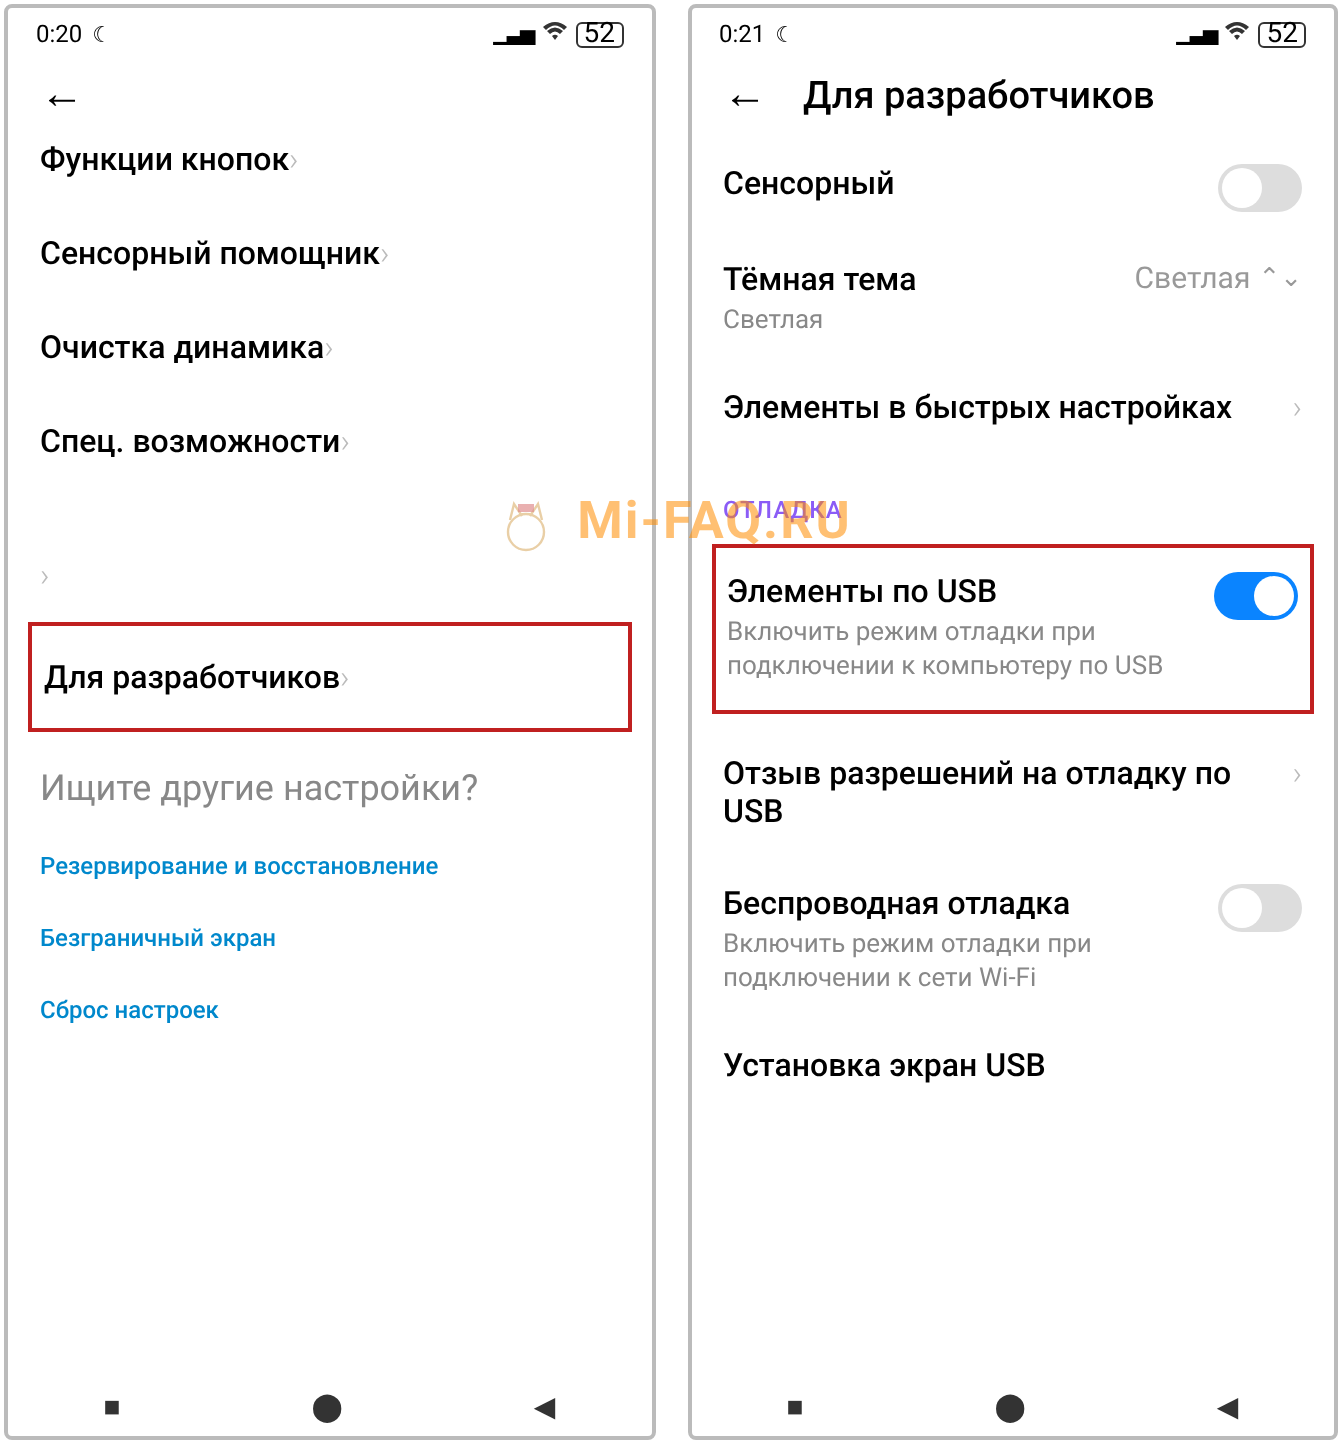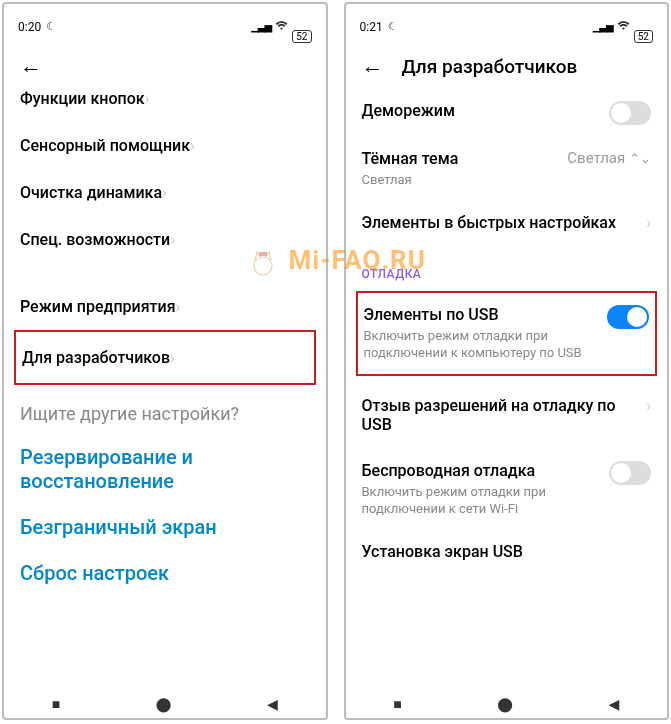--- a/index.html
+++ b/index.html
@@ -3,33 +3,33 @@
   <meta charset="utf-8">
   <style>
     * { margin: 0; padding: 0; box-sizing: border-box; font-family: -apple-system, 'Segoe UI', Roboto, sans-serif; }
     body { background: #fff; width: 671px; height: 724px; position: relative; }
     .container { display: flex; gap: 16px; padding: 2px; }
     .phone { flex: 1; border: 2px solid #bbb; border-radius: 4px; background: #fff; height: 718px; overflow: hidden; position: relative; }
     .status-bar { display: flex; justify-content: space-between; align-items: center; padding: 6px 14px 2px; font-size: 12px; }
     .status-left { display: flex; align-items: center; gap: 5px; }
     .status-right { display: flex; align-items: center; gap: 4px; }
     .moon { font-size: 11px; }
-    .battery-box { border: 1px solid #333; border-radius: 3px; padding: 0 3px; font-size: 10px; line-height: 11px; margin-top: 20px; }
+    .battery-box { border: 1px solid #333; border-radius: 3px; padding: 0 3px; font-size: 14px; line-height: 11px; }
     .signal { font-size: 10px; letter-spacing: -1px; }
     .header { display: flex; align-items: center; padding: 8px 16px 10px; gap: 18px; }
     .back-arrow { font-size: 22px; font-weight: 300; cursor: pointer; }
     .header-title { font-size: 19px; font-weight: 500; }
     .content { padding: 0 16px; }
     .list-item { display: flex; justify-content: flex-start; align-items: center; padding: 14px 0; font-size: 16px; font-weight: 500; cursor: pointer; }
     .list-item.cut { padding-top: 0; }
     .chevron { color: #bbb; font-size: 16px; font-weight: 300; }
     .highlighted { border: 2px solid #c02020; margin: 0 -6px; padding-left: 6px; padding-right: 6px; }
     .highlighted .list-item { padding: 16px 0; }
     .search-hint { color: #888; font-size: 18px; padding: 18px 0 10px; }
-    .link-item { color: #0088cc; font-size: 20px; font-weight: 500; padding: 11px 0; cursor: pointer; }
+    .link-item { color: #0088cc; font-size: 12px; font-weight: 500; padding: 11px 0; cursor: pointer; }
     .nav-bar { position: absolute; bottom: 0; left: 0; right: 0; display: flex; justify-content: space-around; align-items: center; padding: 10px 0 6px; }
     .nav-icon { font-size: 14px; color: #333; }
     .section-label { color: #8b5cf6; font-size: 12px; font-weight: 500; letter-spacing: 0.5px; padding: 20px 0 8px; }
     .setting-item { padding: 12px 0; display: flex; justify-content: space-between; align-items: flex-start; cursor: pointer; }
     .setting-text { flex: 1; padding-right: 12px; }
     .setting-title { font-size: 16px; font-weight: 500; margin-bottom: 3px; }
     .setting-sub { font-size: 13px; color: #888; line-height: 1.35; }
     .setting-value { color: #999; font-size: 15px; }
     .toggle { width: 42px; height: 24px; border-radius: 12px; position: relative; flex-shrink: 0; }
     .toggle.off { background: #ddd; }
@@ -88,21 +88,20 @@
       <div class="list-item">
         <span>Очистка динамика</span>
         <span class="chevron">›</span>
       </div>
       <div class="list-item">
         <span>Спец. возможности</span>
         <span class="chevron">›</span>
       </div>
       <div style="height:20px"></div>
       <div class="list-item">
-        <span>Режим предприятия</span>
         <span class="chevron">›</span>
       </div>
       <div class="highlighted">
         <div class="list-item">
           <span>Для разработчиков</span>
           <span class="chevron">›</span>
         </div>
       </div>
       <div class="search-hint">Ищите другие настройки?</div>
       <div class="link-item">Резервирование и восстановление</div>
@@ -130,21 +129,21 @@
         <span class="battery-box">52</span>
       </div>
     </div>
     <div class="header">
       <span class="back-arrow">←</span>
       <span class="header-title">Для разработчиков</span>
     </div>
     <div class="content">
       <div class="setting-item">
         <div class="setting-text">
-          <div class="setting-title">Деморежим</div>
+          <div class="setting-title">Сенсорный</div>
         </div>
         <div class="toggle off"></div>
       </div>
       <div class="setting-item">
         <div class="setting-text">
           <div class="setting-title">Тёмная тема</div>
           <div class="setting-sub">Светлая</div>
         </div>
         <div style="display:flex;align-items:center;gap:4px">
           <span class="setting-value">Светлая</span>

